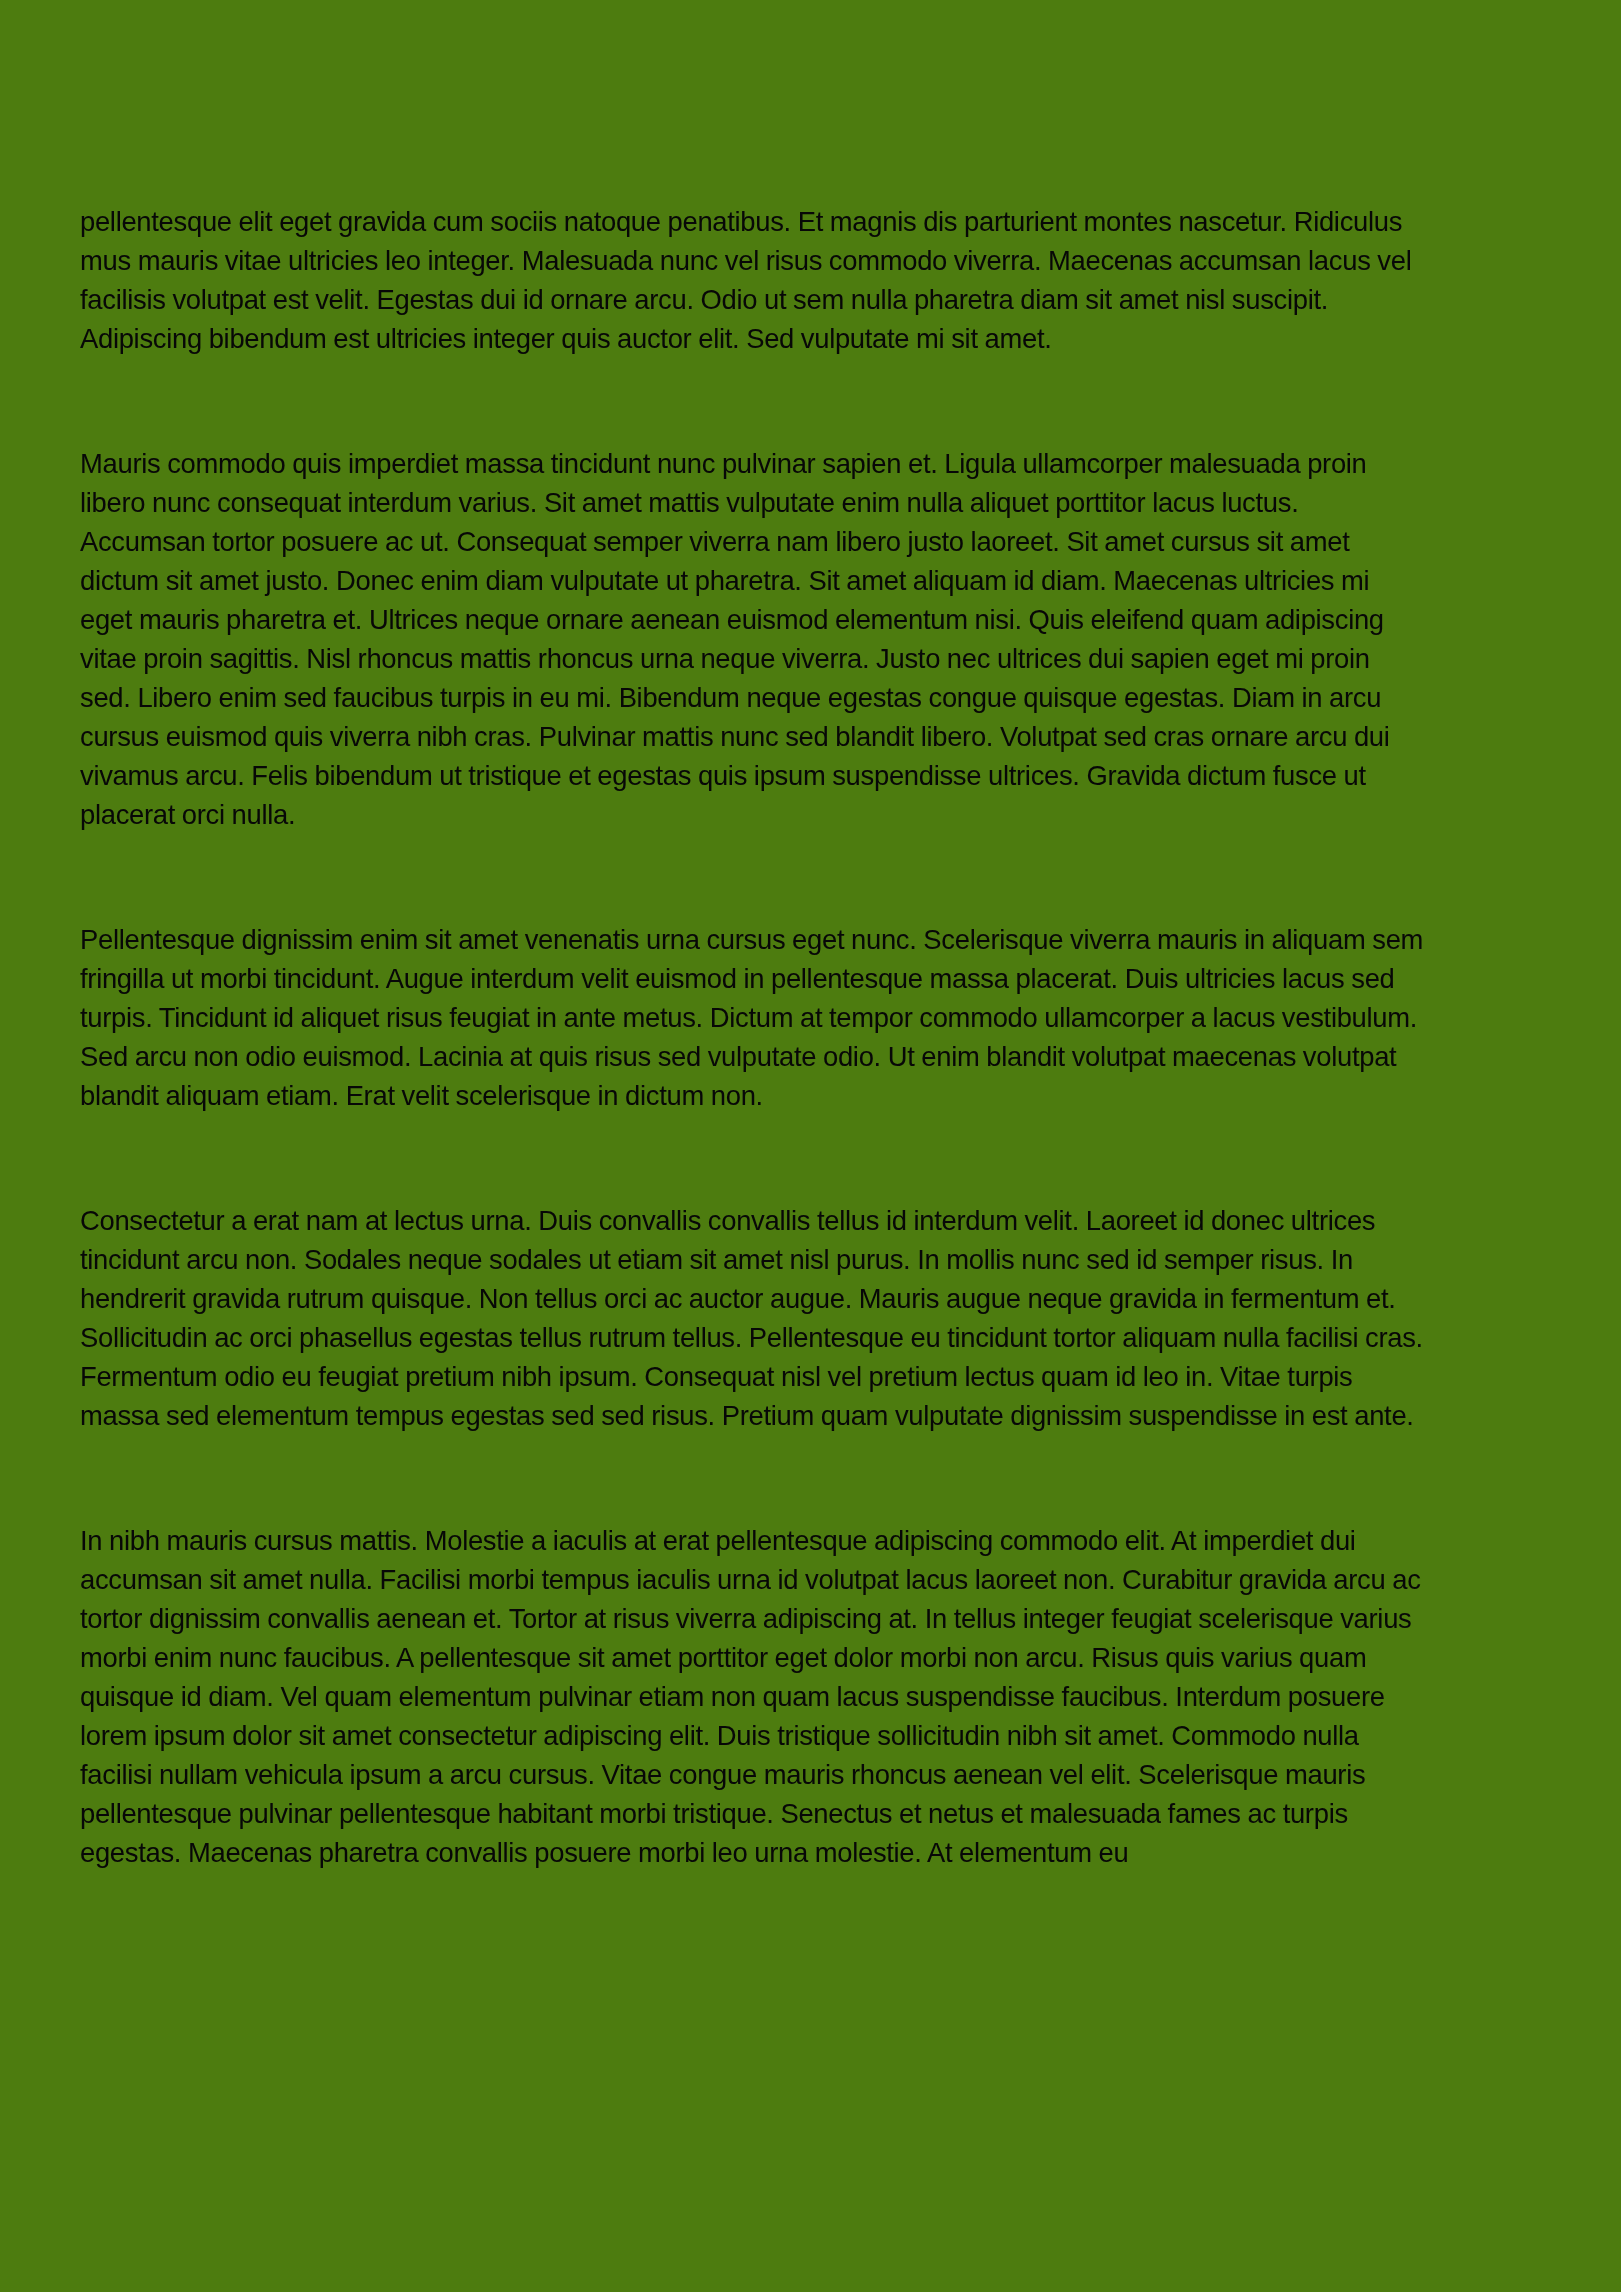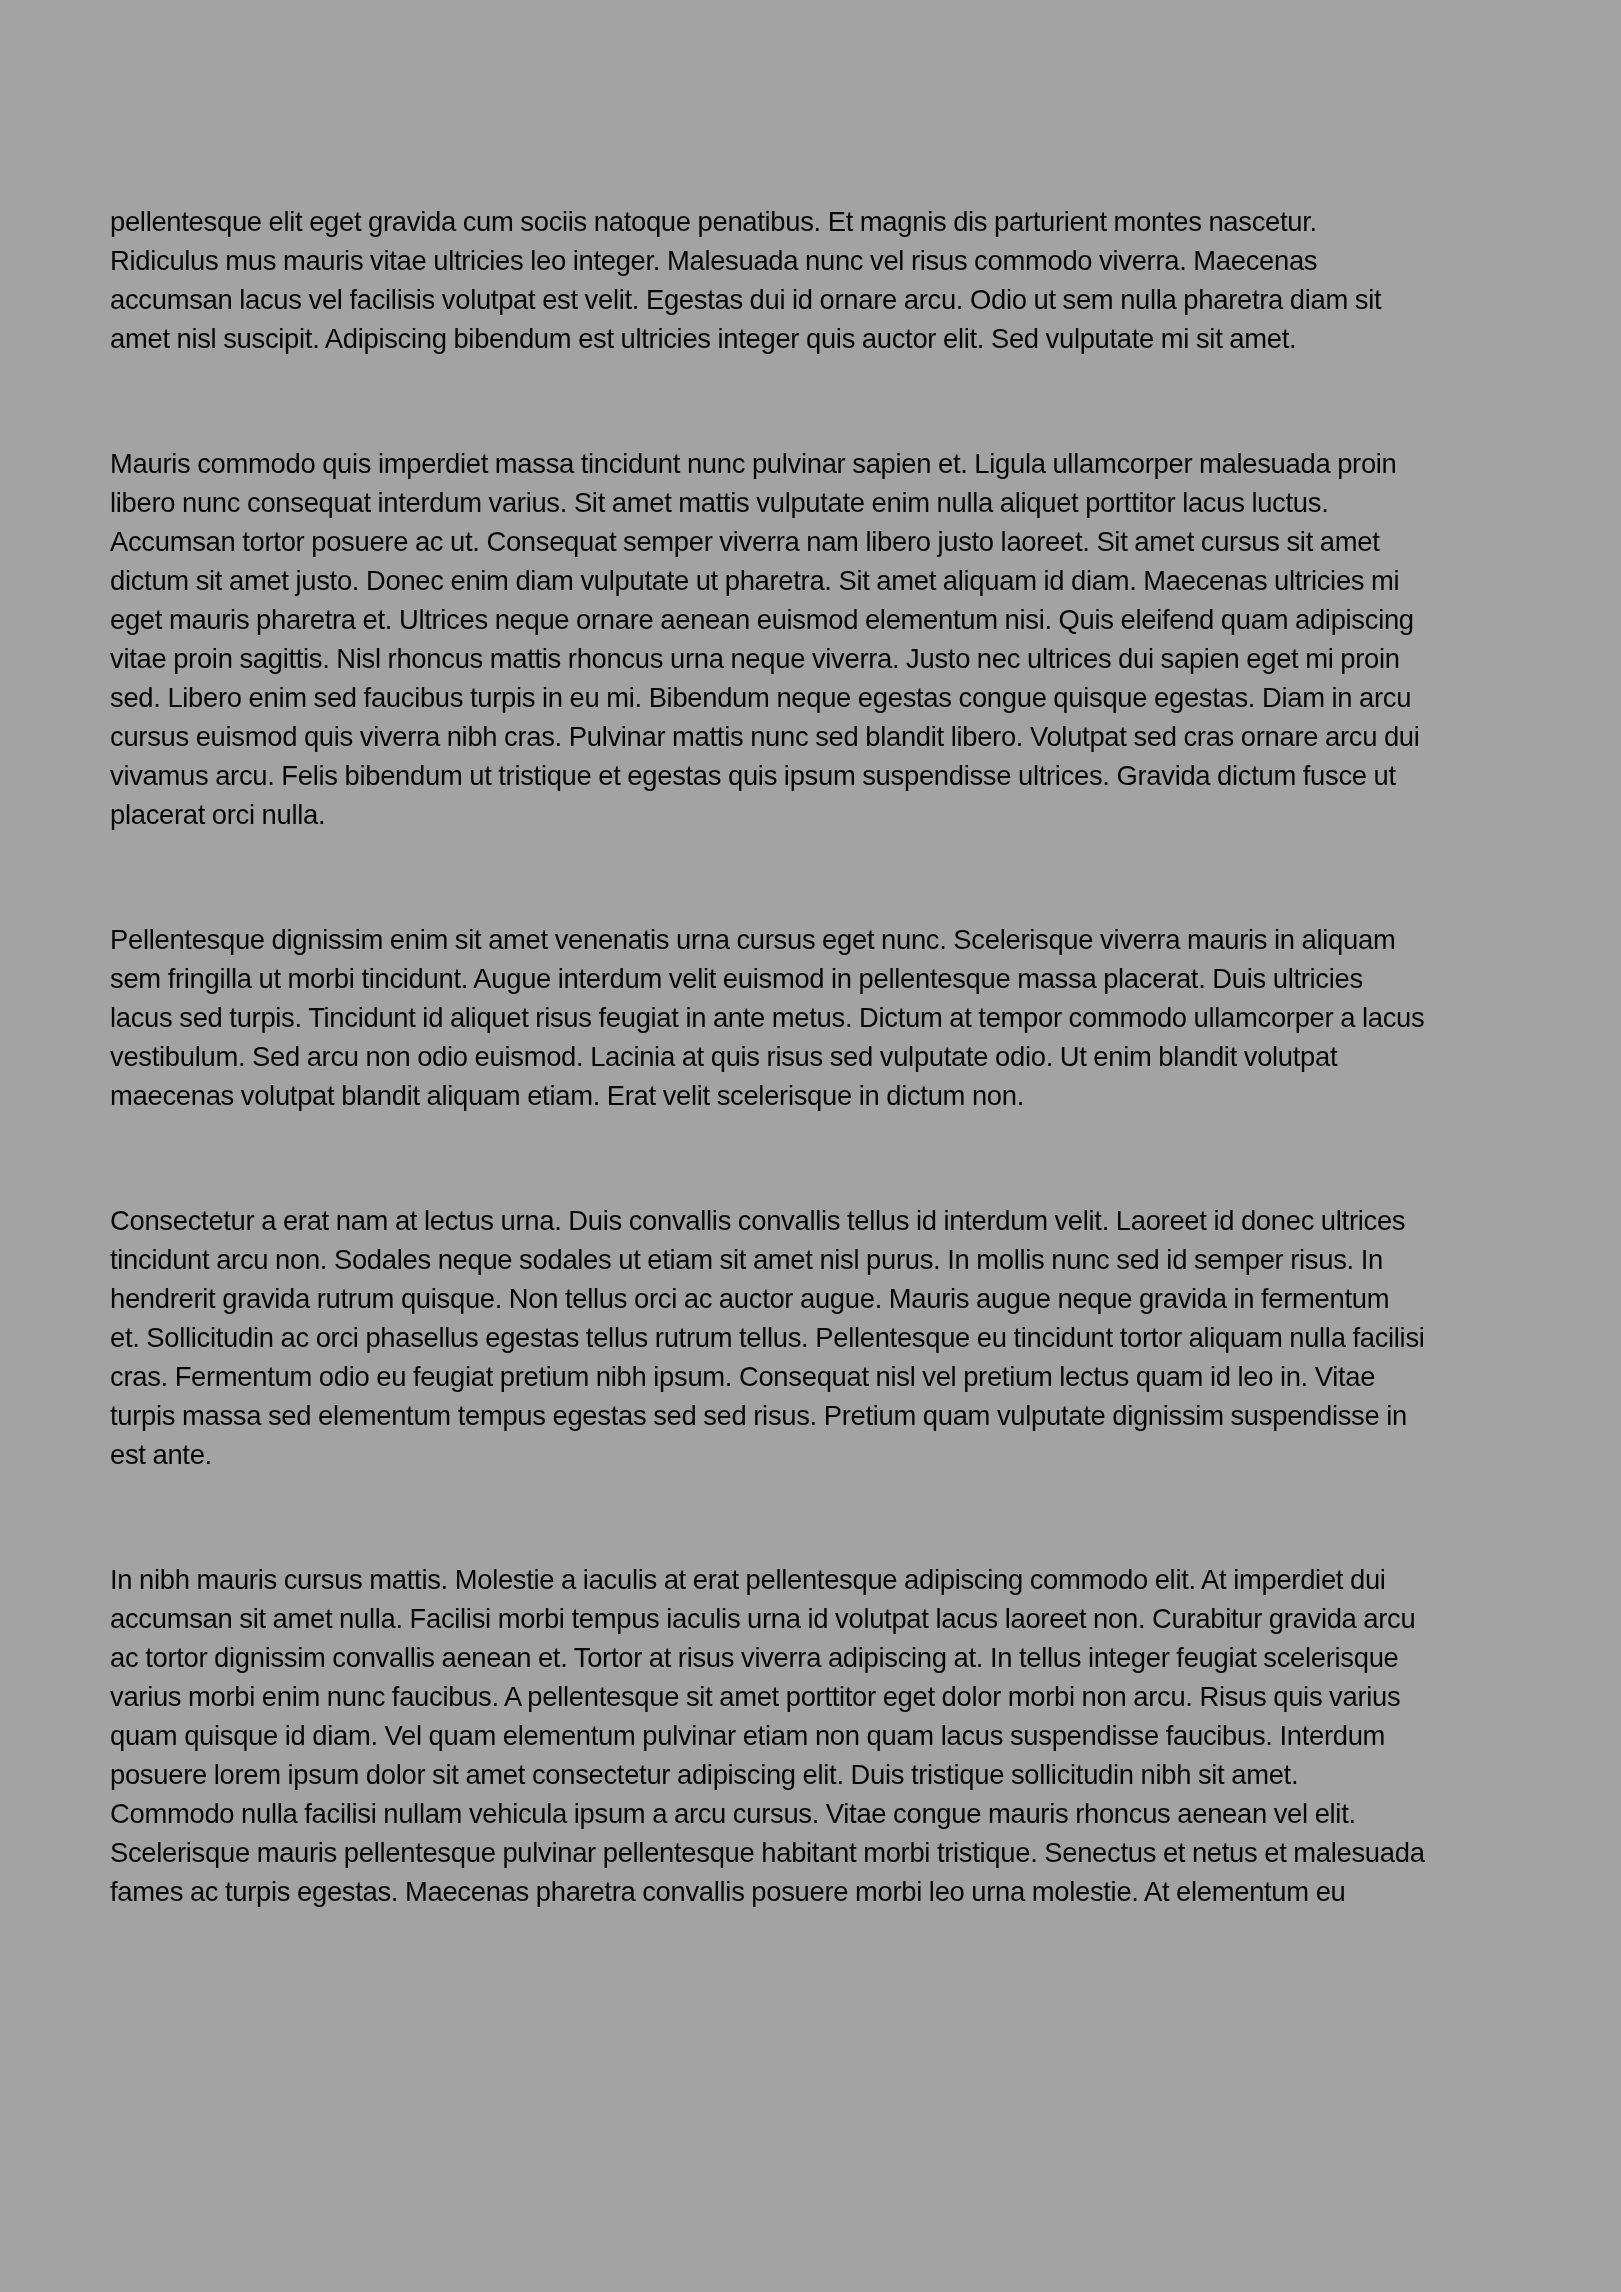--- a/index.html
+++ b/index.html
@@ -8,23 +8,23 @@
     background: #ffffff;
   }
   body {
     width: 1621px;
     height: 2293px;
     overflow: hidden;
   }
   .page {
     width: 1621px;
     height: 2293px;
-    background: #a3a3a3;
+    background: #4d7c0f;
     box-sizing: border-box;
-    padding: 202px 196px 0 110px;
+    padding: 202px 196px 0 80px;
   }
   .doc-body {
     font-family: "Liberation Sans", sans-serif;
     font-size: 27.4px;
     line-height: 39px;
     color: #070707;
     letter-spacing: -0.3px;
     word-spacing: -0.5px;
     text-align: left;
   }

